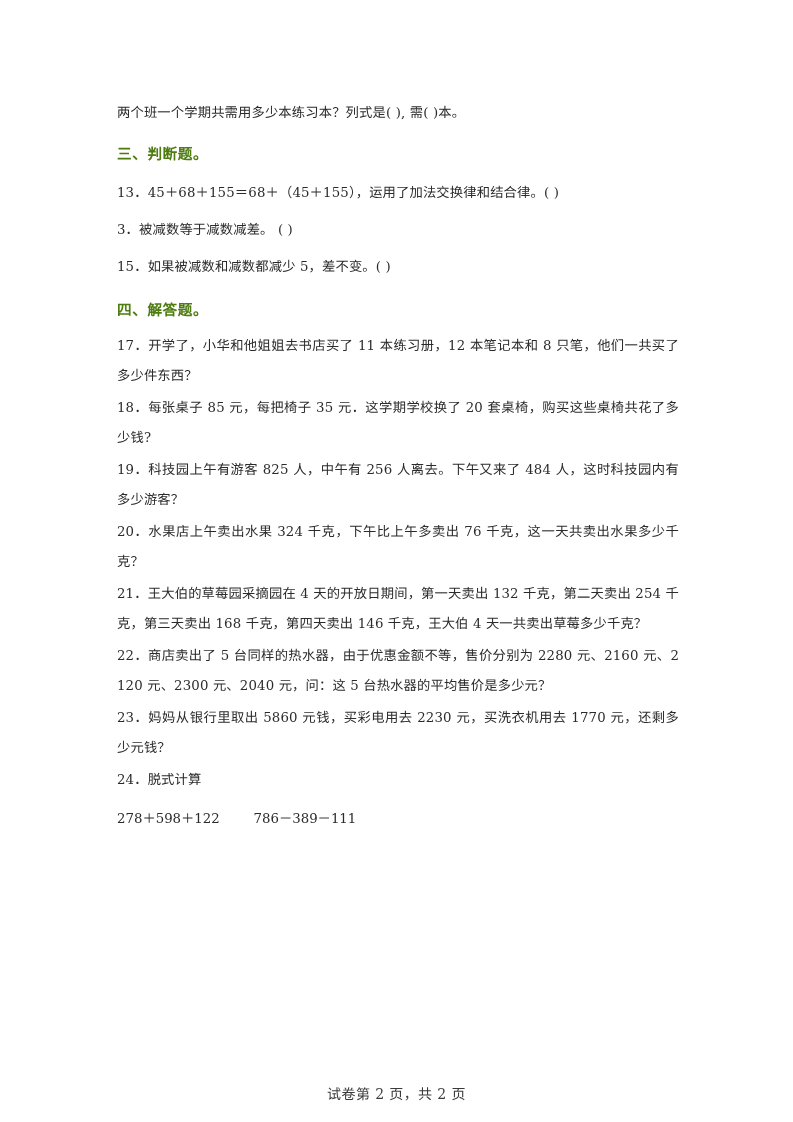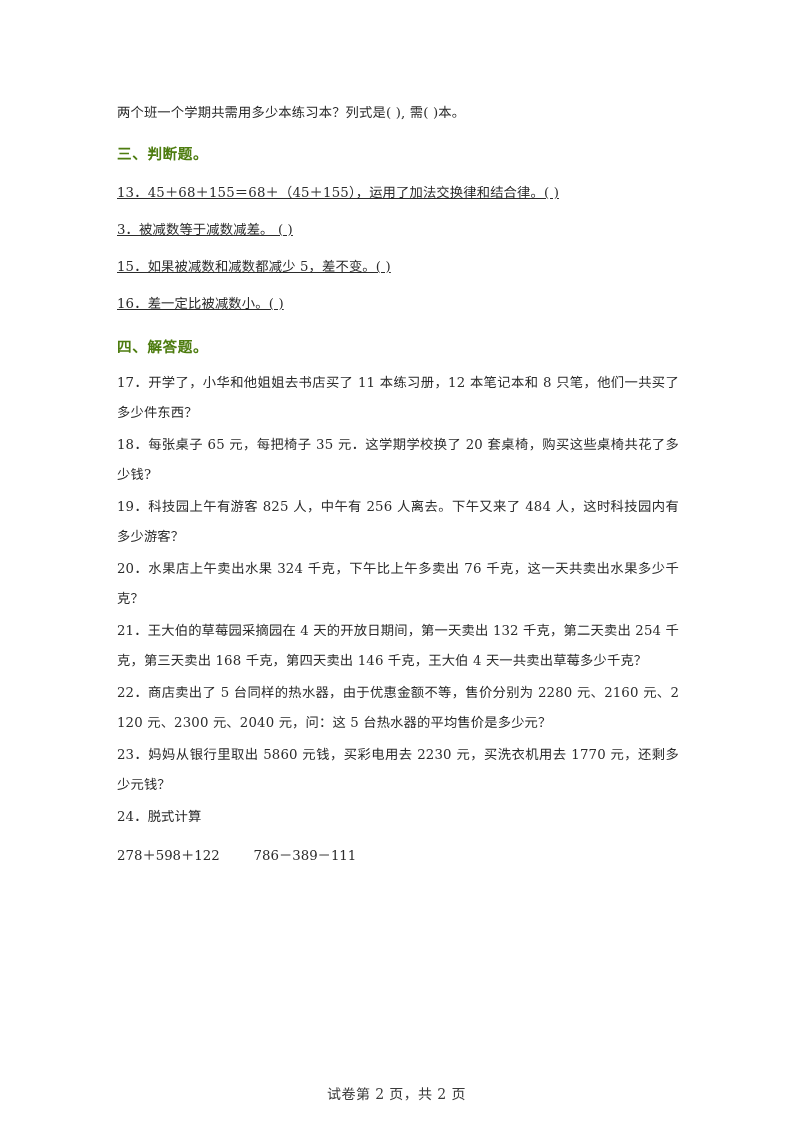--- a/index.html
+++ b/index.html
@@ -58,21 +58,20 @@
     margin: 5px 0 4px 0;
     font-family: "DejaVu Serif", "Liberation Serif", serif;
   }
 
   .heading-3 { margin-top: 9px; }
   .heading-4 { margin-top: 9px; }
 
   
   .judge {
     line-height: 35px;
-    text-decoration: underline;
   }
 
   .calc-line {
     font-size: 13.3px;
     line-height: 31px;
     color: #2b2b2b;
     white-space: pre;
     margin-top: 8px;
   }
 
@@ -98,27 +97,26 @@
     <p class="para q-block">两个班一个学期共需用多少本练习本？列式是(                ), 需(              )本。</p>
 
     <h2 class="heading heading-3">三、判断题。</h2>
 
     <p class="para judge q-block">13．45＋68＋155＝68＋（45＋155），运用了加法交换律和结合律。(                )</p>
 
     <p class="para judge q-block">3．被减数等于减数减差。 (        )</p>
 
     <p class="para judge q-block">15．如果被减数和减数都减少 5，差不变。(              )</p>
 
-    <p class="para judge q-block">16．差一定比被减数小。(              )</p>
 
     <h2 class="heading heading-4">四、解答题。</h2>
 
     <p class="para q-block">17．开学了，小华和他姐姐去书店买了 11 本练习册，12 本笔记本和 8 只笔，他们一共买了多少件东西？</p>
 
-    <p class="para q-block">18．每张桌子 65 元，每把椅子 35 元．这学期学校换了 20 套桌椅，购买这些桌椅共花了多少钱?</p>
+    <p class="para q-block">18．每张桌子 85 元，每把椅子 35 元．这学期学校换了 20 套桌椅，购买这些桌椅共花了多少钱?</p>
 
     <p class="para q-block">19．科技园上午有游客 825 人，中午有 256 人离去。下午又来了 484 人，这时科技园内有多少游客？</p>
 
     <p class="para q-block">20．水果店上午卖出水果 324 千克，下午比上午多卖出 76 千克，这一天共卖出水果多少千克？</p>
 
     <p class="para q-block">21．王大伯的草莓园采摘园在 4 天的开放日期间，第一天卖出 132 千克，第二天卖出 254 千克，第三天卖出 168 千克，第四天卖出 146 千克，王大伯 4 天一共卖出草莓多少千克？</p>
 
     <p class="para q-block">22．商店卖出了 5 台同样的热水器，由于优惠金额不等，售价分别为 2280 元、2160 元、2120 元、2300 元、2040 元，问：这 5 台热水器的平均售价是多少元？</p>
 
     <p class="para q-block">23．妈妈从银行里取出 5860 元钱，买彩电用去 2230 元，买洗衣机用去 1770 元，还剩多少元钱？</p>

